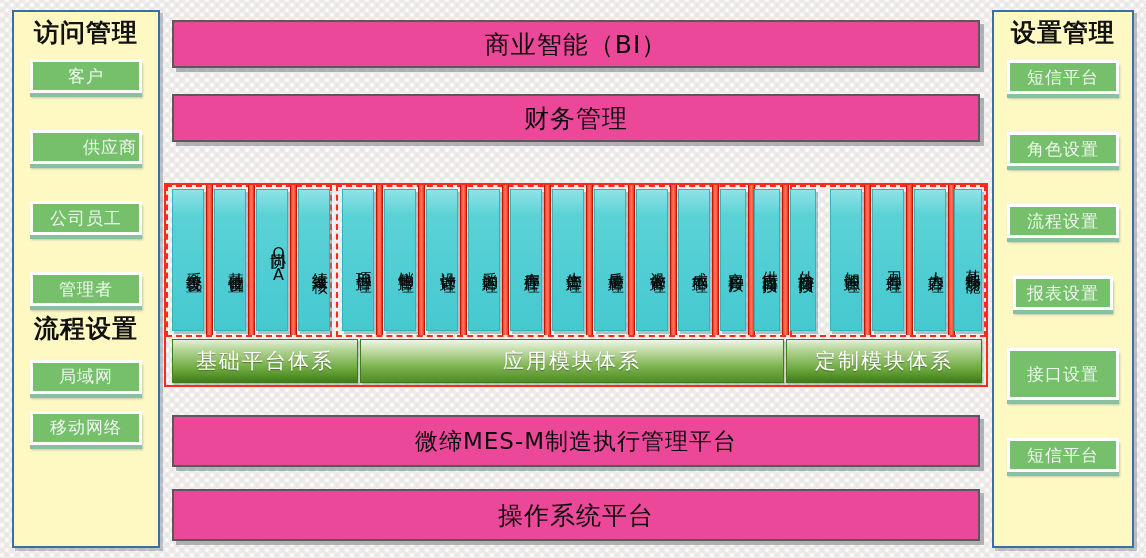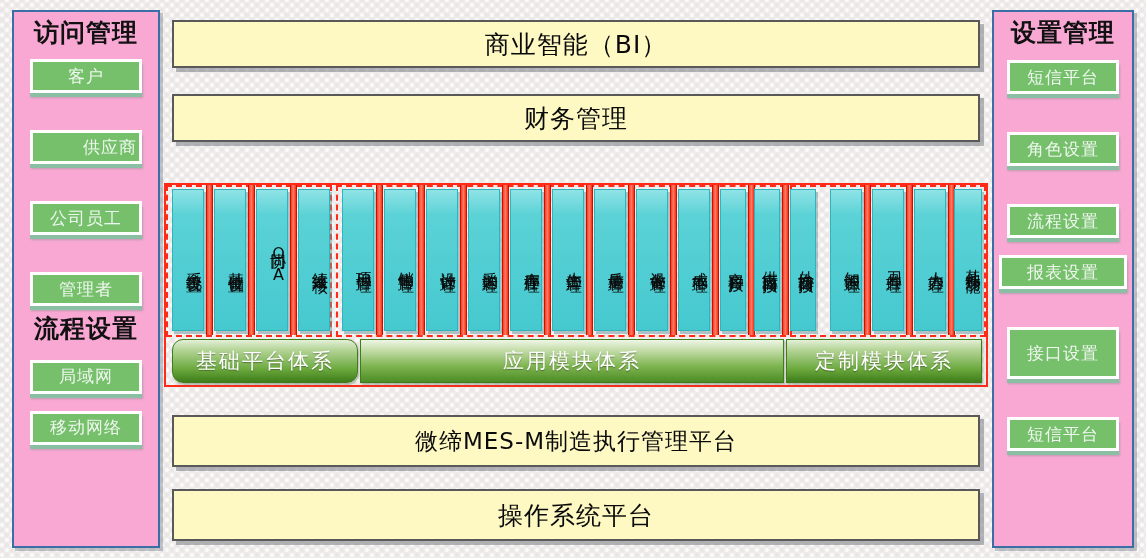--- a/index.html
+++ b/index.html
@@ -10,21 +10,21 @@
     background-image:
       linear-gradient(135deg, rgba(230,226,226,.55) 25%, transparent 25%, transparent 50%, rgba(230,226,226,.55) 50%, rgba(230,226,226,.55) 75%, transparent 75%),
       linear-gradient(45deg, rgba(230,226,226,.55) 25%, transparent 25%, transparent 50%, rgba(230,226,226,.55) 50%, rgba(230,226,226,.55) 75%, transparent 75%);
     background-size:10px 10px;
   }
   #stage{position:relative;width:1146px;height:558px;}
 
   
   .sidepanel{
     position:absolute;top:10px;height:538px;
-    background:#f9a8d4;
+    background:#fef9c3;
     border:2px solid #3a6ea5;
     box-sizing:border-box;
     box-shadow:3px 3px 0 rgba(120,130,140,.45);
   }
   #left-panel{left:12px;width:148px;}
   #right-panel{left:992px;width:142px;}
 
   .panel-title{
     text-align:center;
     font-weight:bold;
@@ -47,21 +47,21 @@
     display:flex;align-items:center;justify-content:center;
     letter-spacing:1px;
     box-shadow:0 4px 0 #8bbfa4, 1px 5px 2px rgba(120,140,135,.45);
     white-space:nowrap;
   }
 
   
   .greybar{
     position:absolute;
     box-sizing:border-box;
-    background:#fef9c3;
+    background:#ec4899;
     border:2px solid #595959;
     display:flex;align-items:center;justify-content:center;
     color:#0a0a0a;
     box-shadow:4px 4px 0 rgba(120,126,132,.55);
   }
   .greybar span{font-size:25px;letter-spacing:1px;}
   .greybar.small span{font-size:23px;}
 
   
   #module-zone{
@@ -163,21 +163,21 @@
 
     <div class="gbtn" style="width:112px;height:34px;margin-top:14px;">
       <span>短信平台</span>
     </div>
     <div class="gbtn" style="width:112px;height:34px;margin-top:38px;">
       <span>角色设置</span>
     </div>
     <div class="gbtn" style="width:112px;height:34px;margin-top:38px;text-align:right;">
       <span>流程设置</span>
     </div>
-    <div class="gbtn" style="width:128px;height:34px;margin-top:17px;">
+    <div class="gbtn" style="width:100px;height:34px;margin-top:38px;">
       <span>报表设置</span>
     </div>
     <div class="gbtn" style="width:112px;height:52px;margin-top:38px;">
       <span>接口设置</span>
     </div>
     <div class="gbtn" style="width:112px;height:34px;margin-top:38px;">
       <span>短信平台</span>
     </div>
   </div>
 
@@ -270,21 +270,21 @@
     <div class="redsep" style="left:742px;"></div>
     <div class="col" style="left:750px;width:32px;">
       <span class="vt">人力管理</span>
       </div>
     <div class="redsep" style="left:784px;"></div>
     <div class="col" style="left:790px;width:28px;">
       <span class="vt" style="font-size:15px;">其他特殊功能</span>
       </div>
 
     <div id="green-row">
-      <div class="greenbar" style="left:8px;width:186px;border-radius:11px;">
+      <div class="greenbar" style="left:8px;width:186px;">
         <span>基础平台体系</span>
       </div>
       <div class="greenbar b2" style="left:196px;width:424px;">
         <span>应用模块体系</span>
       </div>
       <div class="greenbar" style="left:622px;width:196px;">
         <span>定制模块体系</span>
       </div>
     </div>
   </div>

